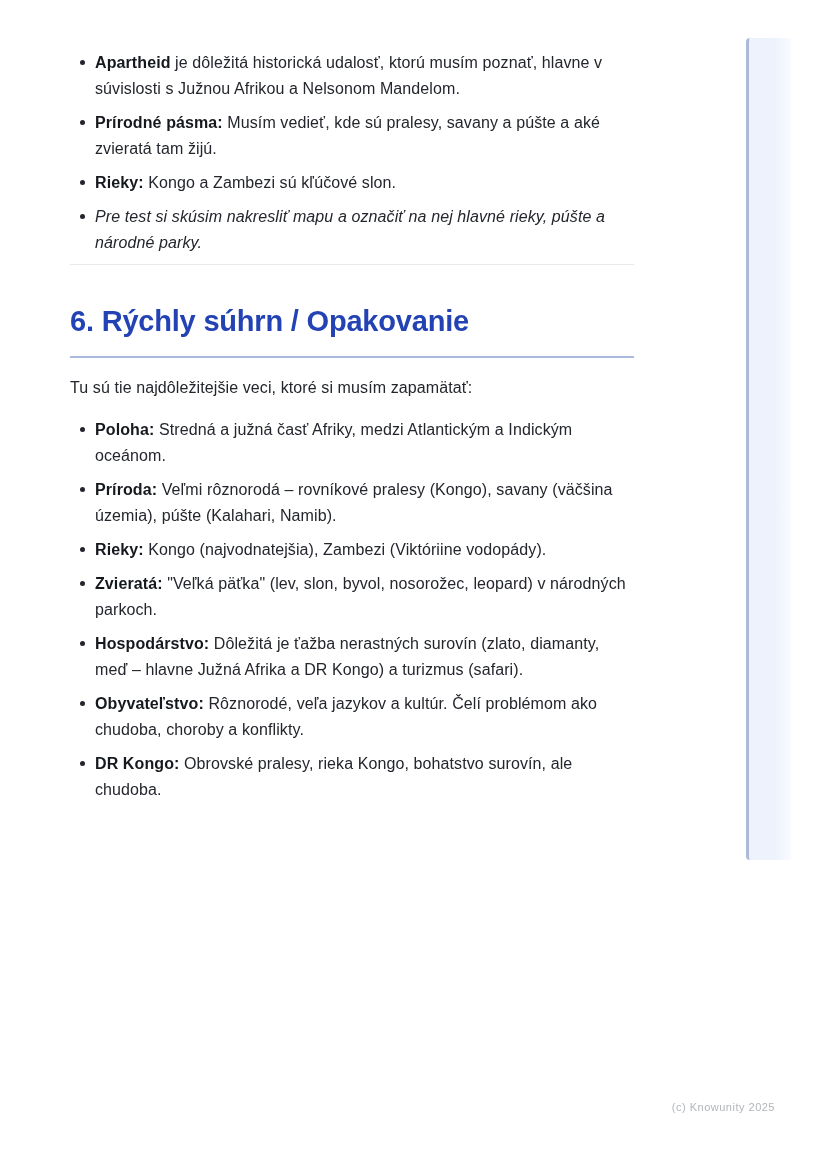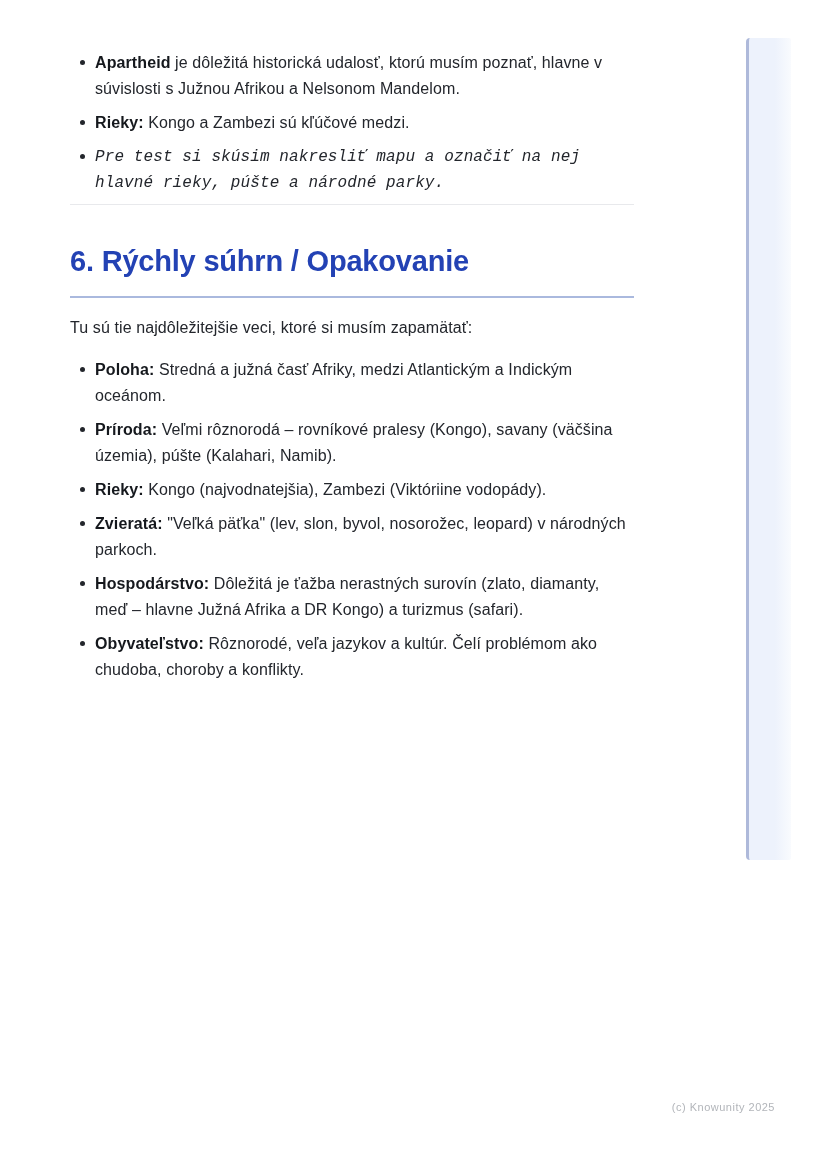--- a/index.html
+++ b/index.html
@@ -15,21 +15,21 @@
     position:relative;padding-left:25px;margin-bottom:8px;
     font-size:16px;line-height:26px;letter-spacing:0.1px;
     color:var(--text-color,#23262c);
   }
   ul.bullets li::before{
     content:"";position:absolute;left:10px;top:10px;
     width:5px;height:5px;border-radius:50%;
     background:var(--text-color,#23262c);
   }
   ul.bullets li strong{font-weight:700;color:var(--bold-color,#15181d);}
-  ul.bullets li.italic{font-style:italic;font-family:Liberation Mono, monospace;}
+  ul.bullets li.italic{font-style:italic;}
   ul.top-list{margin-top:42px;}
   hr.divider{border:0;border-top:1px solid var(--divider-color,#e8e9ec);margin:7px 0 0 0;}
   h2.section-heading{
     margin:39px 0 0 0;padding:0 0 18px 0;
     font-size:29px;line-height:34px;font-weight:700;letter-spacing:-0.2px;
     color:var(--heading-color,#2342b4);
     border-bottom:2px solid var(--heading-underline,#aab9de);
   }
   p.intro{margin:17px 0 0 0;font-size:16px;line-height:26px;letter-spacing:0.1px;color:var(--text-color,#23262c);}
   ul.summary{margin-top:16px;}
@@ -51,21 +51,24 @@
 </head>
 <body>
 
 <div class="content">
 
   <ul class="bullets top-list">
     <li>
       <strong>Apartheid</strong><span> je dôležitá historická udalosť, ktorú musím poznať, hlavne v súvislosti s Južnou Afrikou a Nelsonom Mandelom.</span>
     </li>
     <li>
-      <strong>Rieky:</strong><span> Kongo a Zambezi sú kľúčové medzi.</span>
+      <strong>Prírodné pásma:</strong><span> Musím vedieť, kde sú pralesy, savany a púšte a aké zvieratá tam žijú.</span>
+    </li>
+    <li>
+      <strong>Rieky:</strong><span> Kongo a Zambezi sú kľúčové slon.</span>
     </li>
     <li class="italic">
       <span>Pre test si skúsim nakresliť mapu a označiť na nej hlavné rieky, púšte a národné parky.</span>
     </li>
   </ul>
 
   <hr class="divider">
 
   <h2 class="section-heading">6. Rýchly súhrn / Opakovanie</h2>
 
@@ -83,19 +86,22 @@
     </li>
     <li>
       <strong>Zvieratá:</strong><span> "Veľká päťka" (lev, slon, byvol, nosorožec, leopard) v národných parkoch.</span>
     </li>
     <li>
       <strong>Hospodárstvo:</strong><span> Dôležitá je ťažba nerastných surovín (zlato, diamanty, meď – hlavne Južná Afrika a DR Kongo) a turizmus (safari).</span>
     </li>
     <li>
       <strong>Obyvateľstvo:</strong><span> Rôznorodé, veľa jazykov a kultúr. Čelí problémom ako chudoba, choroby a konflikty.</span>
     </li>
+    <li>
+      <strong>DR Kongo:</strong><span> Obrovské pralesy, rieka Kongo, bohatstvo surovín, ale chudoba.</span>
+    </li>
   </ul>
 
 </div>
 
 <div class="next-page-edge"></div>
 
 <div class="copyright">(c) Knowunity 2025</div>
 
 </body></html>

